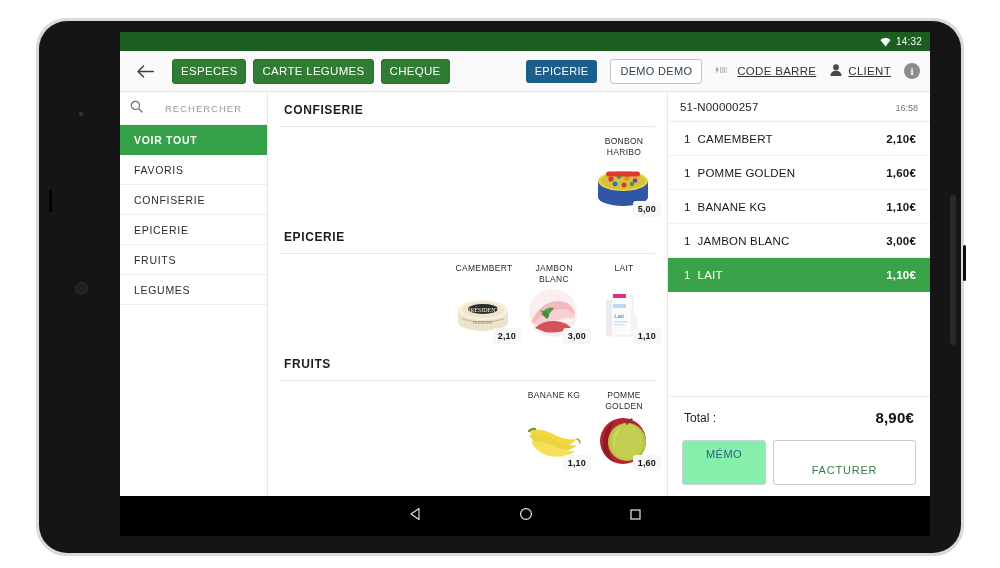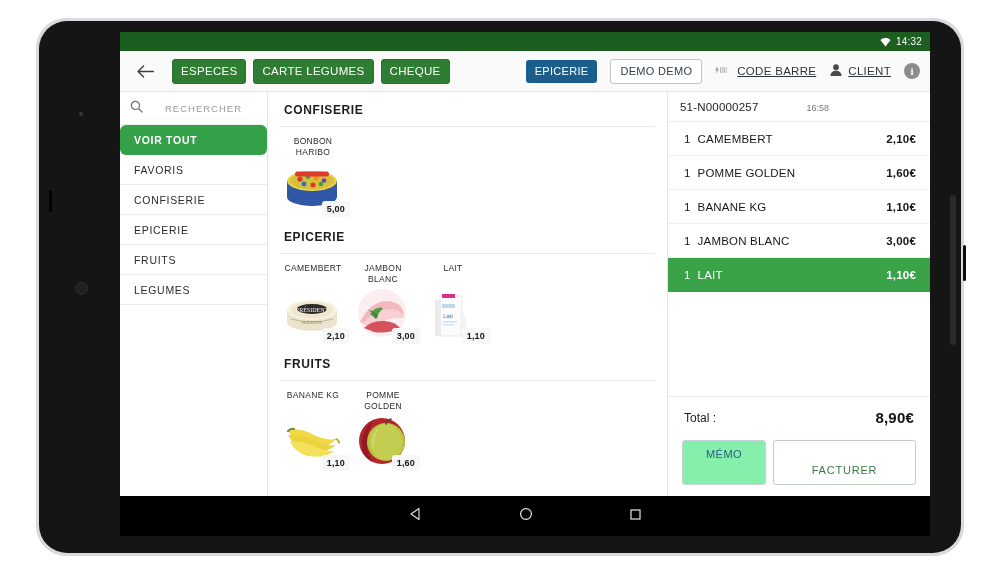--- a/index.html
+++ b/index.html
@@ -140,34 +140,33 @@
   .cat-item {
     height: 30px; display: flex; align-items: center;
     padding: 0 0 0 14px;
     font-size: 10.5px; color: #2b2b2b; letter-spacing: .7px;
     border-bottom: 1px solid #ededed;
     cursor: pointer;
   }
   .cat-item.active {
     background: #34a047; color: #fff; font-weight: bold;
     border-bottom: none;
-    border-radius: 6px;
   }
 
   
   .products {
     flex: 1; background: #fff; padding: 0 12px;
     border-right: 1px solid #e6e6e6; overflow: hidden;
   }
   .sec-title {
     font-size: 12px; font-weight: bold; color: #1d1d1d;
     letter-spacing: .6px; padding: 11px 0 9px 4px;
     border-bottom: 1px solid #e8e8e8;
   }
-  .tile-row { display: flex; padding: 8px 0 6px 2px; gap: 8px; }
+  .tile-row { display: flex; padding: 8px 0 6px 2px; gap: 8px; justify-content: flex-end; }
   .tile { width: 62px; cursor: pointer; }
   .tile-name {
     font-size: 8.5px; color: #2a2a2a; text-align: center;
     letter-spacing: .3px; line-height: 1.35; height: 24px;
     padding-top: 1px;
   }
   .tile-img-wrap { position: relative; height: 52px; margin-top: 2px; }
   .tile-price {
     position: absolute; right: -6px; bottom: -4px;
     background: #f7f7f7; color: #171717;
@@ -175,21 +174,21 @@
     padding: 3px 5px; border-radius: 3px;
     letter-spacing: .2px;
   }
 
   
   .receipt {
     width: 262px; flex: none; background: #fff;
     display: flex; flex-direction: column;
   }
   .rhead {
-    display: flex; align-items: baseline; 
+    display: flex; align-items: baseline; justify-content: space-between;
     padding: 9px 12px 8px; border-bottom: 1px solid #ececec; gap: 48px;
   }
   .rhead-id { font-size: 11.5px; color: #1d1d1d; letter-spacing: .2px; }
   .rhead-time { font-size: 9px; color: #767676; }
   .rlist { flex: 1; }
   .ritem {
     display: flex; align-items: center; justify-content: space-between;
     height: 34px; padding: 0 14px 0 16px;
     border-bottom: 1px solid #efefef;
     font-size: 11.5px; color: #171717; cursor: pointer;

